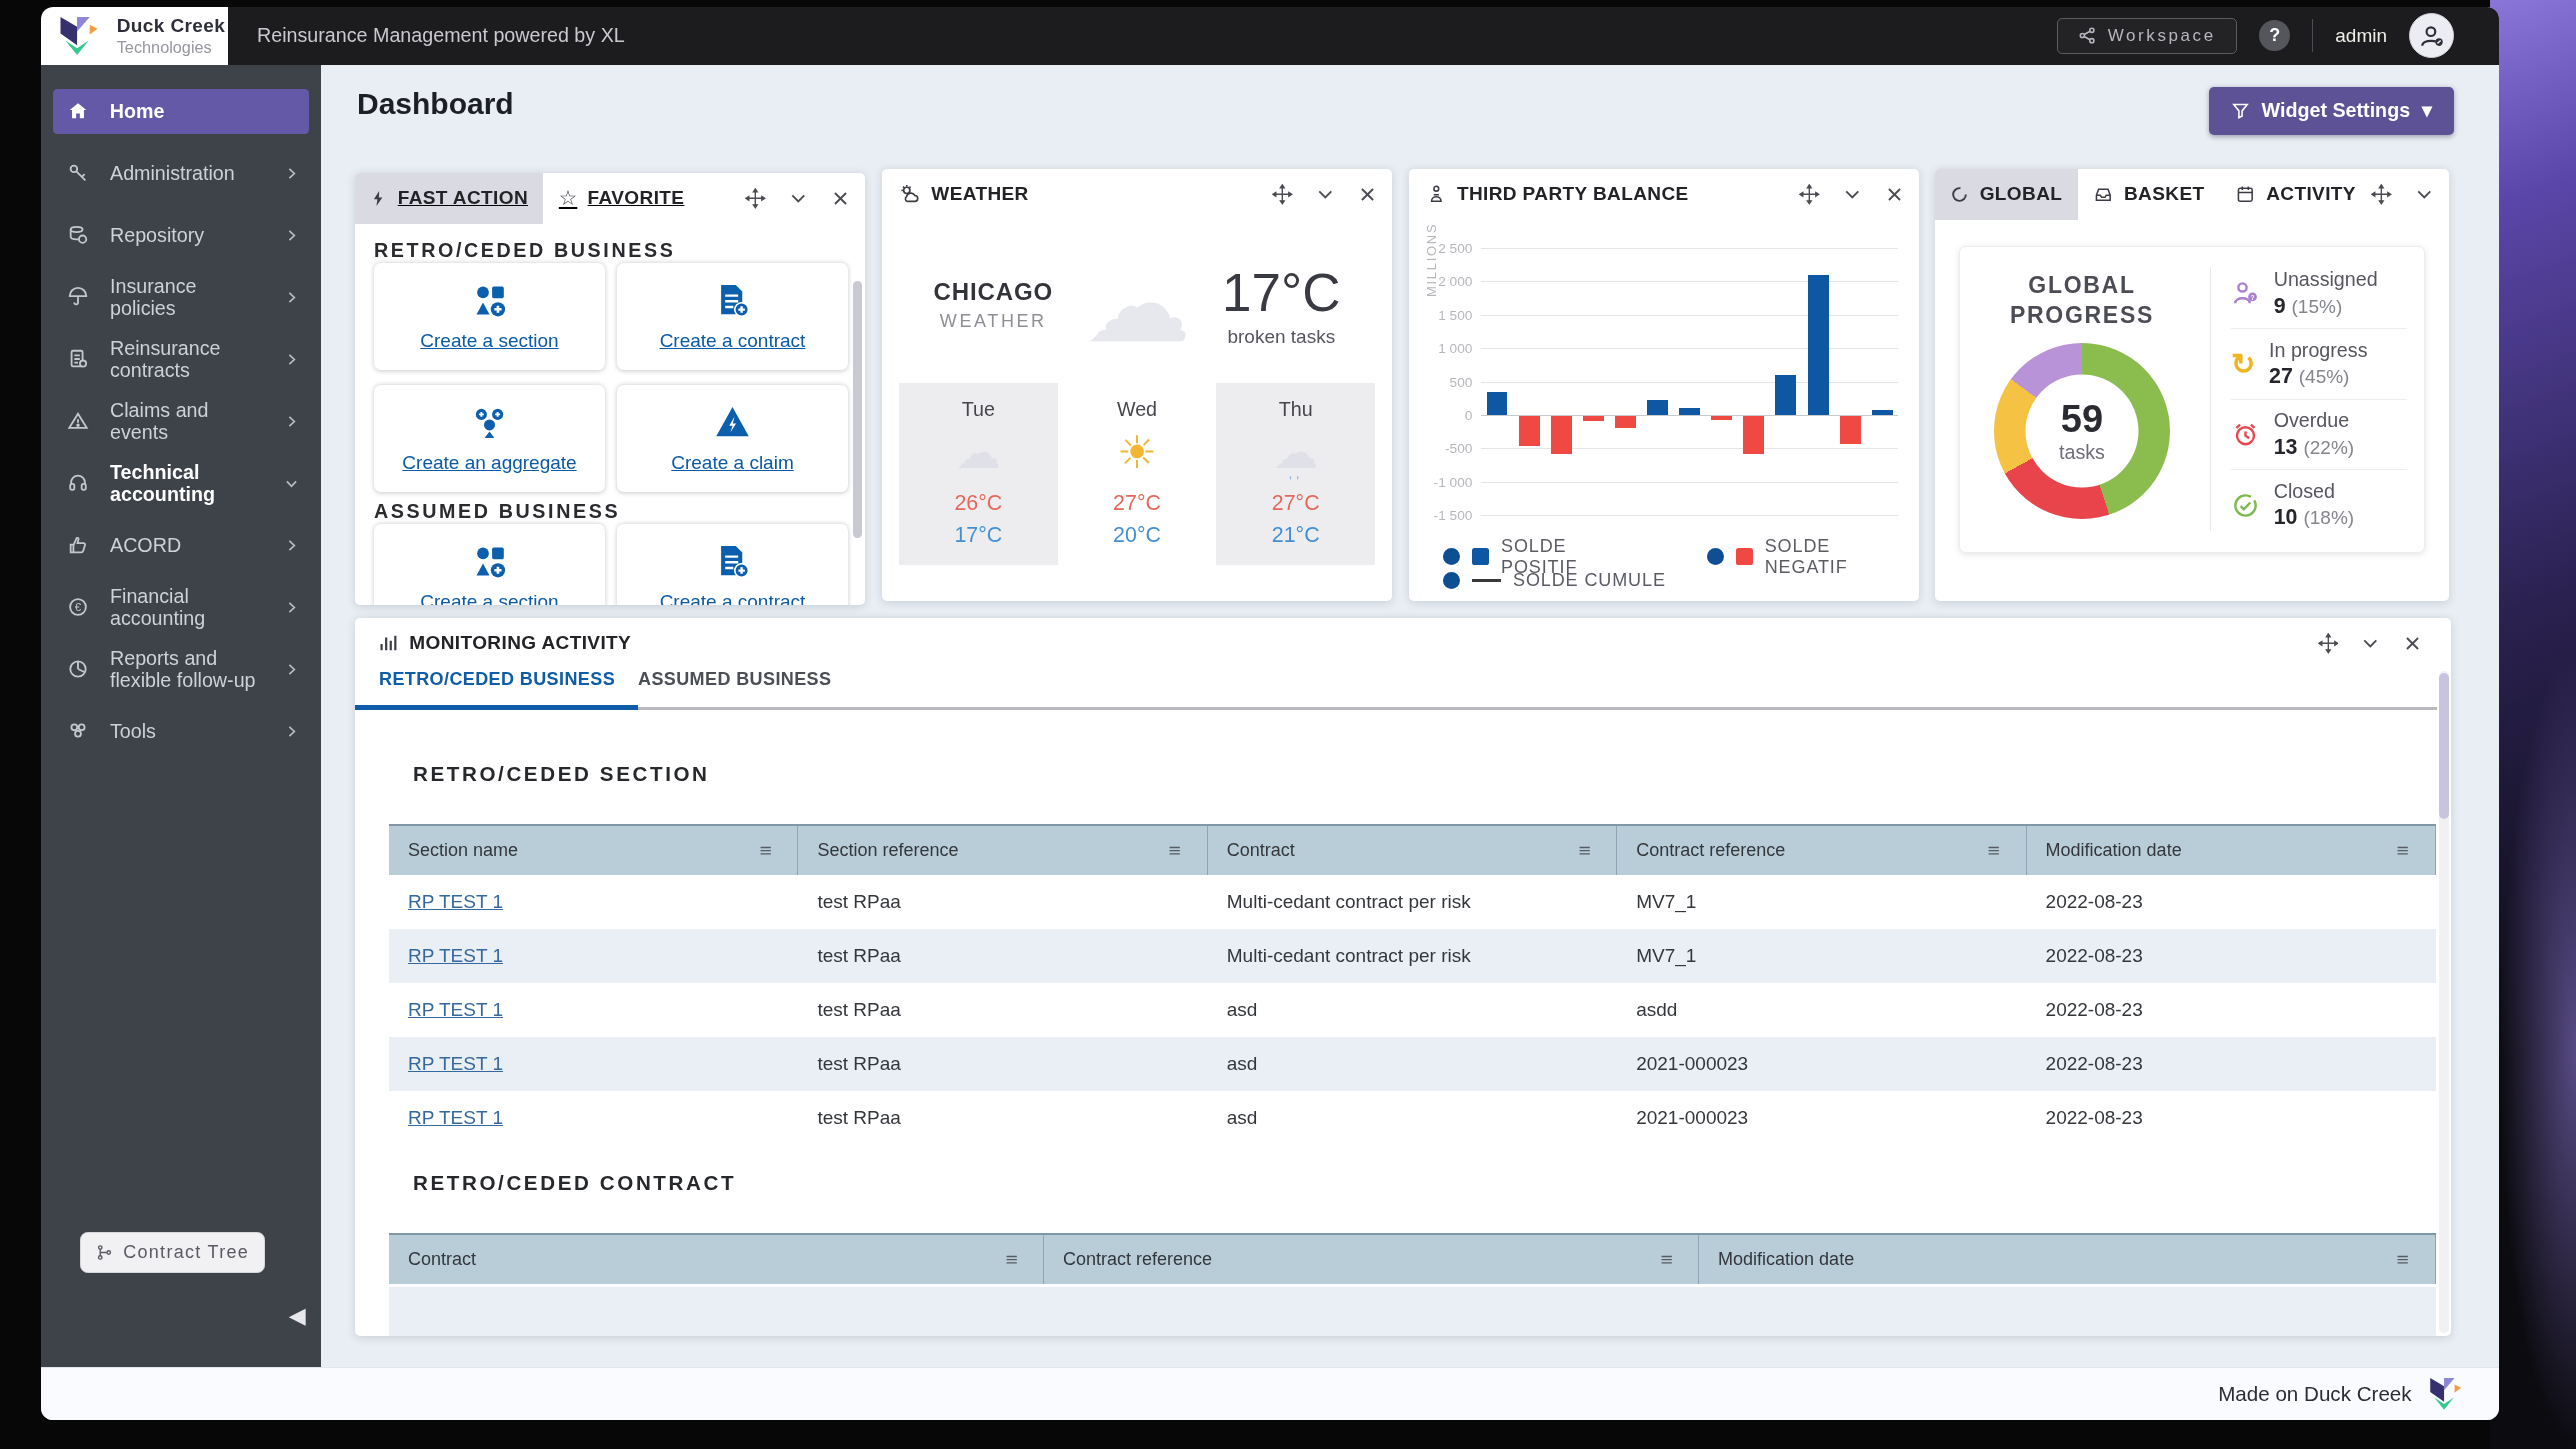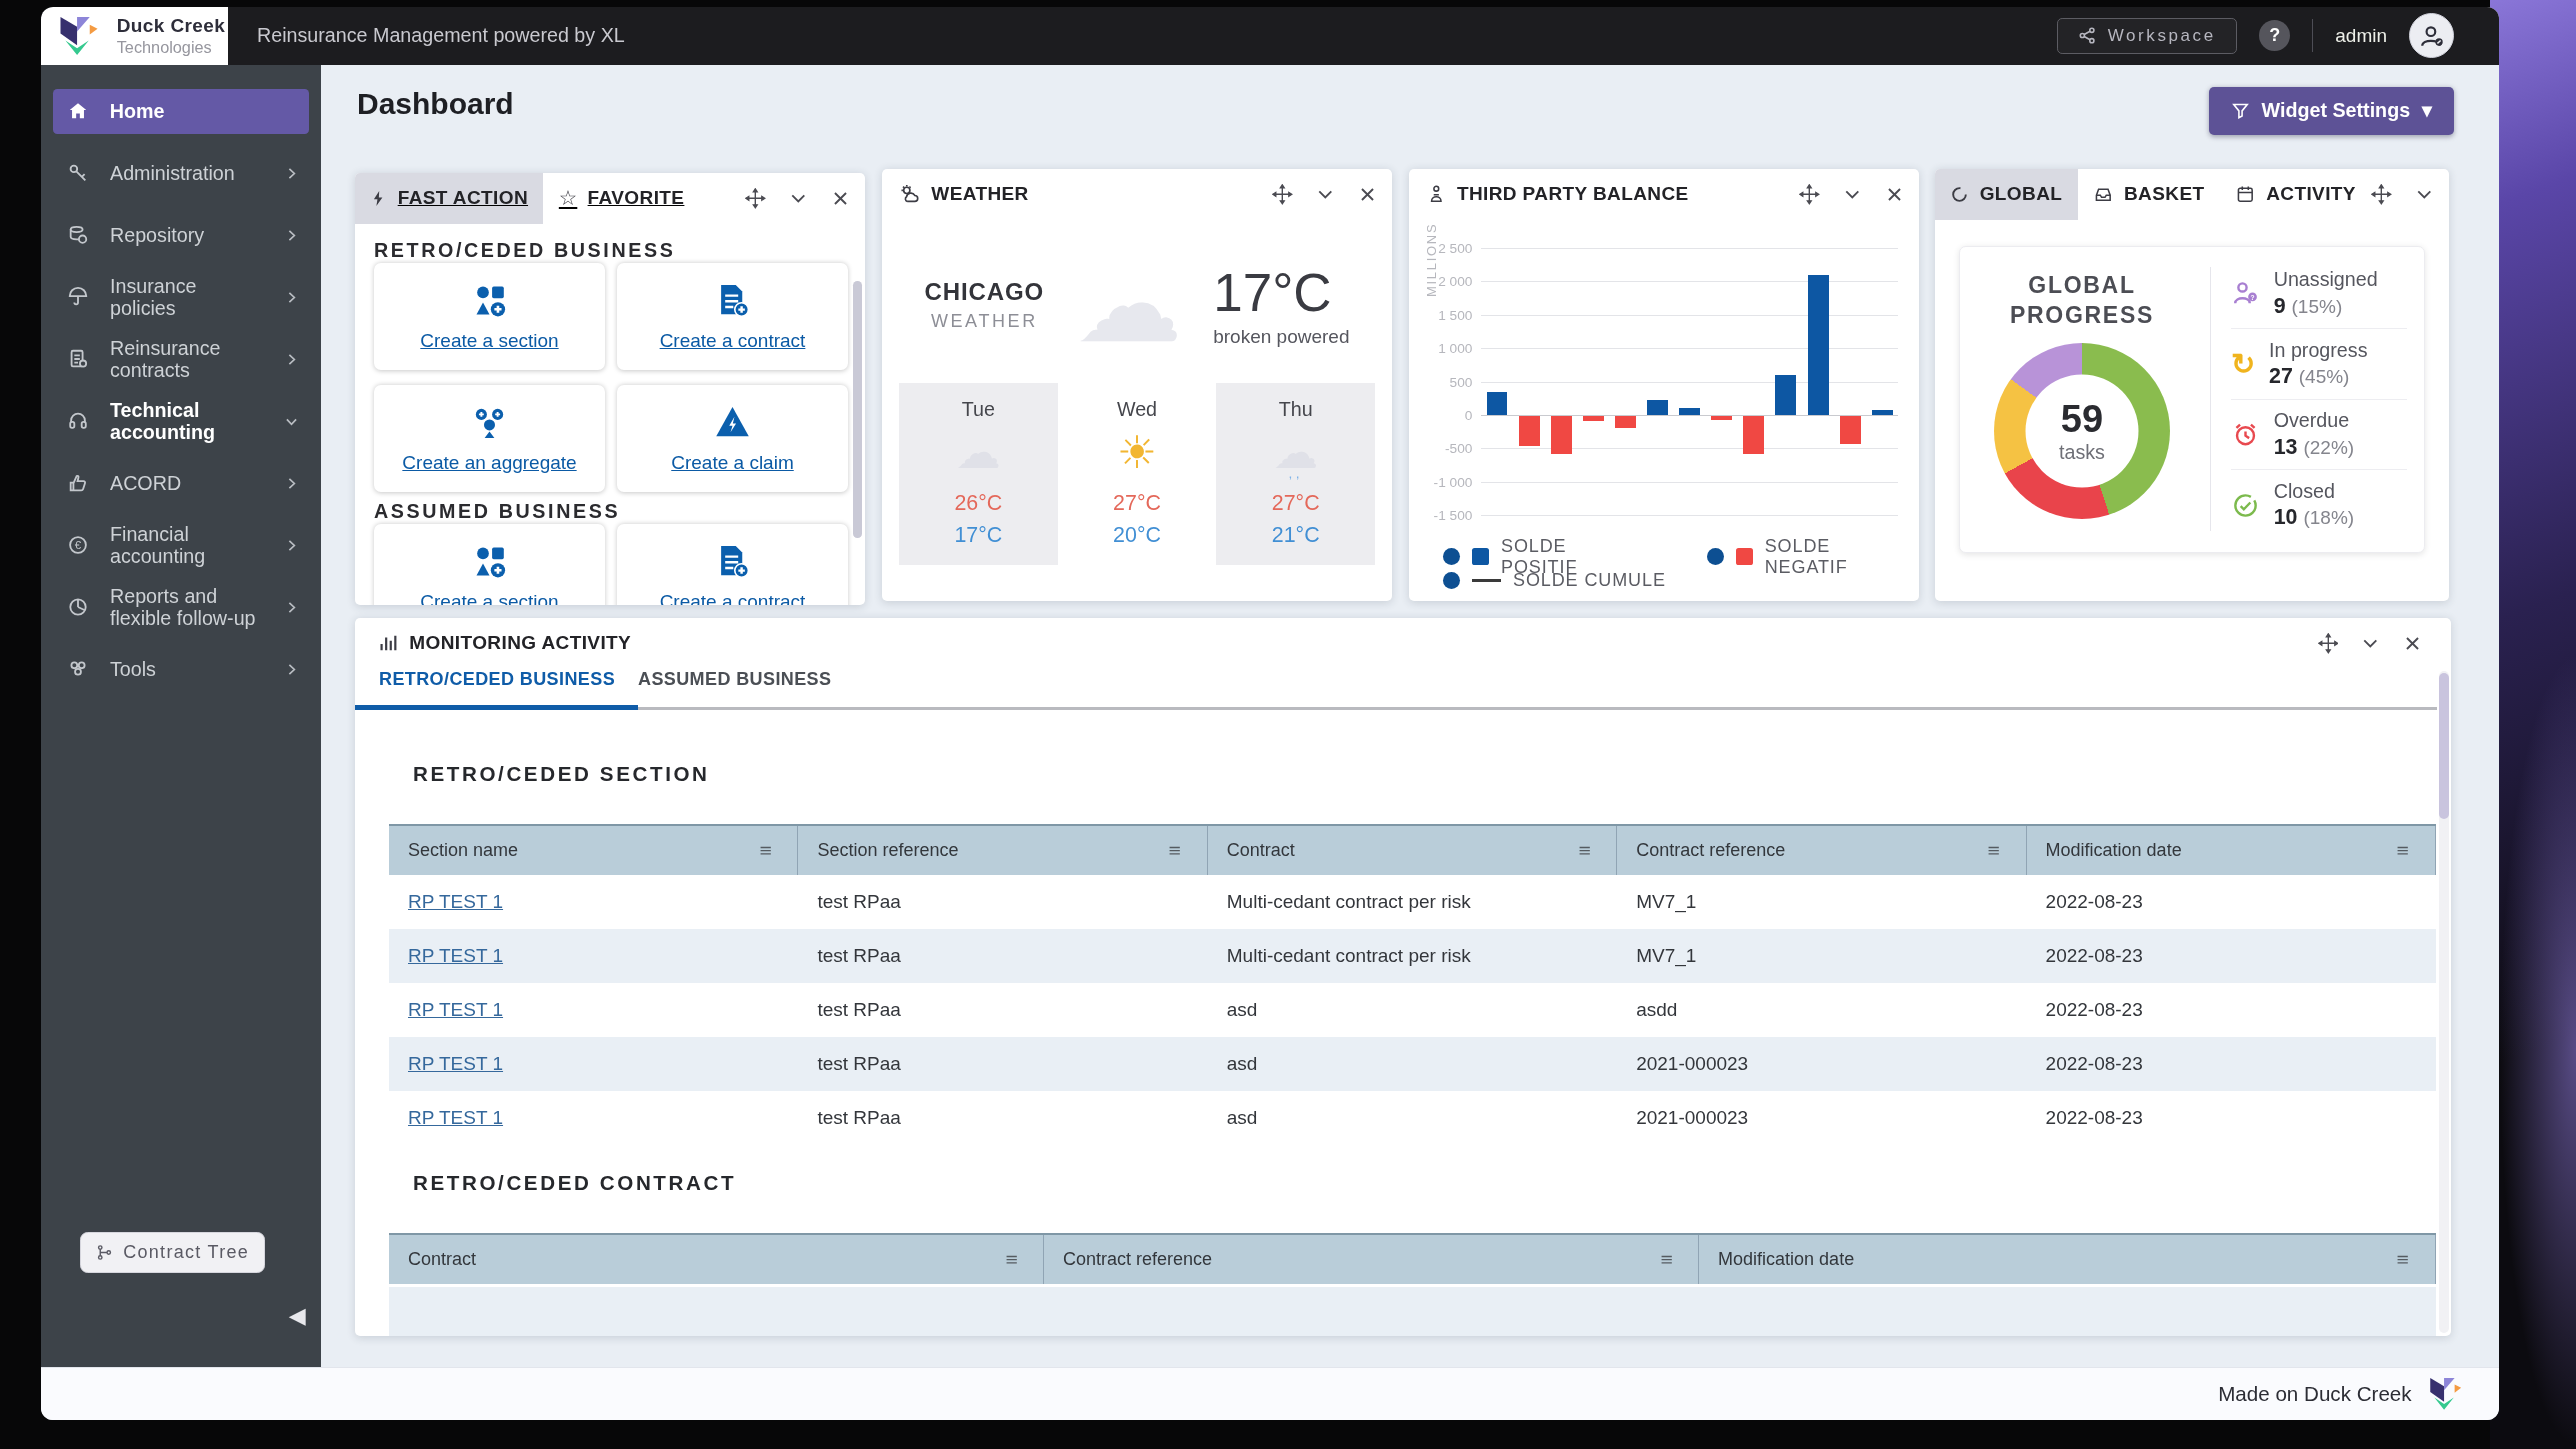--- a/index.html
+++ b/index.html
@@ -286,20 +286,35 @@
             </svg>
         </span>
         <span class="lbl">Reinsurance contracts</span>
         <span class="chev">
           <svg width="17" height="17" viewBox="0 0 24 24" fill="none" stroke="currentColor" stroke-width="2.4">
               <path d="M9,5.5 L16,12 L9,18.5"></path>
             </svg>
         </span>
       </div>
 
+      <div class="side-item">
+        <span class="ic">
+          <svg width="22" height="22" viewBox="0 0 24 24" fill="none" stroke="currentColor" stroke-width="2">
+            <path d="M12,4 L21.5,19.5 H2.5 Z"></path>
+              <path d="M12,10 v4"></path>
+              <circle cx="12" cy="16.6" r="0.9" fill="currentColor"></circle>
+            </svg>
+        </span>
+        <span class="lbl">Claims and events</span>
+        <span class="chev">
+          <svg width="17" height="17" viewBox="0 0 24 24" fill="none" stroke="currentColor" stroke-width="2.4">
+              <path d="M9,5.5 L16,12 L9,18.5"></path>
+            </svg>
+        </span>
+      </div>
 
       <div class="side-item emph">
         <span class="ic">
           <svg width="22" height="22" viewBox="0 0 24 24" fill="none" stroke="currentColor" stroke-width="2">
             <path d="M4.5,14 v-2.5 a7.5,7.5 0 0 1 15,0 V14"></path>
             <rect x="3.5" y="13" width="4.5" height="6.5" rx="2"></rect>
               <rect x="16" y="13" width="4.5" height="6.5" rx="2"></rect>
             </svg>
         </span>
         <span class="lbl">Technical accounting</span>
@@ -543,21 +558,21 @@
           </div>
         </div>
         <div class="wx-top">
           <div class="wx-city">
             <div class="c1">CHICAGO</div>
             <div class="c2">WEATHER</div>
           </div>
           <div class="wx-bigcloud">☁</div>
           <div class="wx-now">
             <div class="t">17°C</div>
-            <div class="c">broken powered</div>
+            <div class="c">broken tasks</div>
           </div>
         </div>
         <div class="wx-days">
           <div class="wx-day shaded">
             <div class="d">Tue</div>
             <div class="ic ic-cloud">☁</div>
             <div class="hi">26°C</div>
             <div class="lo">17°C</div>
           </div>
           <div class="wx-day">

